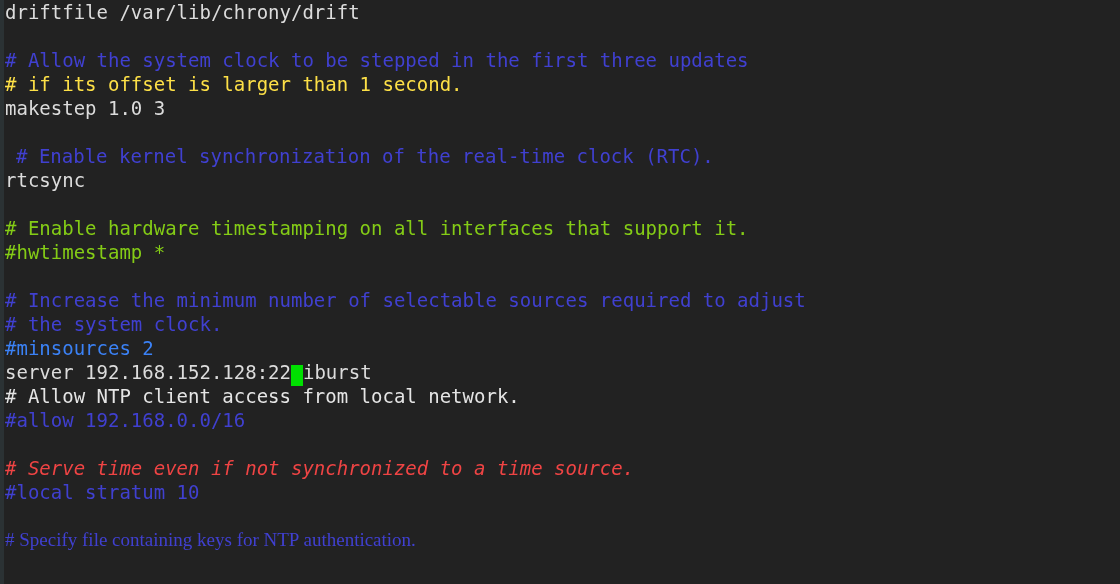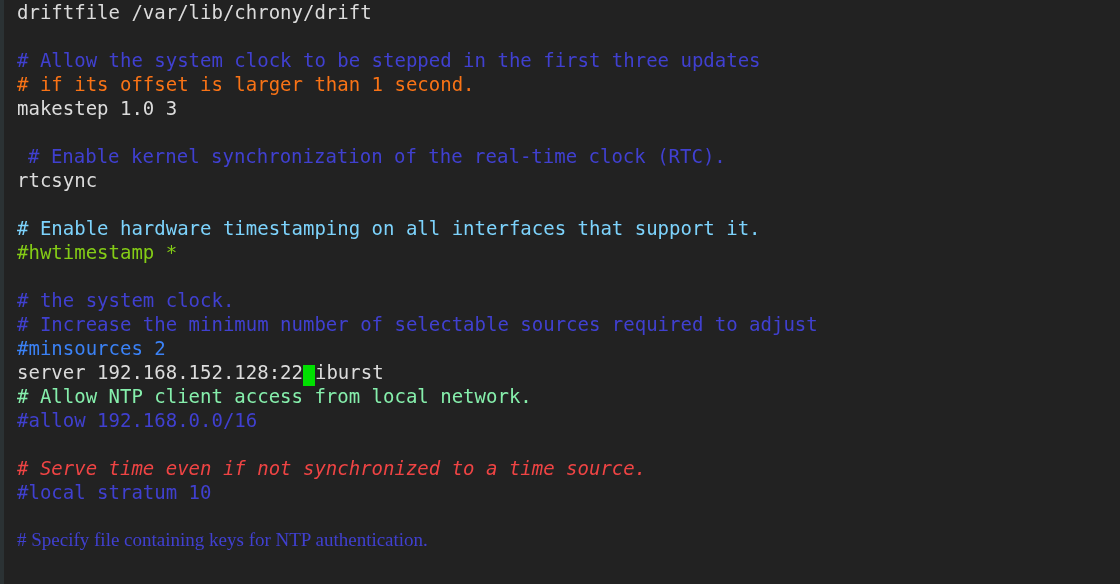--- a/index.html
+++ b/index.html
@@ -29,21 +29,21 @@
     height: 584px;
     background: #2b3234;
     z-index: 3;
   }
   #screen {
     position: absolute;
     left: 0;
     top: 0;
     width: 1120px;
     height: 584px;
-    padding: 0 0 0 17px;
+    padding: 0 0 0 5px;
     box-sizing: border-box;
     z-index: 1;
   }
   .line {
     height: 24px;
     line-height: 24px;
     font-size: 19px;
     letter-spacing: 0px;
     white-space: pre;
     font-family: "DejaVu Sans Mono", "Liberation Mono", monospace;
@@ -78,34 +78,34 @@
 <body style="background: rgb(34, 34, 34);">
 
 <div id="terminal" style="background: rgb(34, 34, 34);">
 
   <div id="left-gutter" style="background: rgb(43, 50, 52);"></div>
 
   <div id="screen">
       <div class="line code" style="color: rgb(220, 220, 220);">driftfile /var/lib/chrony/drift</div>
       <div class="line blank">&nbsp;</div>
       <div class="line comment" style="color: rgb(64, 64, 208);"># Allow the system clock to be stepped in the first three updates</div>
-      <div class="line comment" style="color: #f97316;"># if its offset is larger than 1 second.</div>
+      <div class="line comment" style="color: #fde047;"># if its offset is larger than 1 second.</div>
       <div class="line code" style="color: rgb(220, 220, 220);">makestep 1.0 3</div>
       <div class="line blank">&nbsp;</div>
       <div class="line comment" style="color: rgb(64, 64, 208); margin-left: 11px;"># Enable kernel synchronization of the real-time clock (RTC).</div>
       <div class="line code" style="color: rgb(220, 220, 220);">rtcsync</div>
       <div class="line blank">&nbsp;</div>
-      <div class="line comment" style="color: #7dd3fc;"># Enable hardware timestamping on all interfaces that support it.</div>
+      <div class="line comment" style="color: #84cc16;"># Enable hardware timestamping on all interfaces that support it.</div>
       <div class="line comment" style="color: #84cc16;">#hwtimestamp *</div>
       <div class="line blank">&nbsp;</div>
+      <div class="line comment" style="color: rgb(64, 64, 208);"># Increase the minimum number of selectable sources required to adjust</div>
       <div class="line comment" style="color: rgb(64, 64, 208);"># the system clock.</div>
-      <div class="line comment" style="color: rgb(64, 64, 208);"># Increase the minimum number of selectable sources required to adjust</div>
       <div class="line comment" style="color: #3b82f6;">#minsources 2</div>
       <div class="line cursor-line" style="color: rgb(220, 220, 220);"><span class="seg">server 192.168.152.128:22</span><span class="cursor-block" style="background: rgb(0, 224, 0);"></span><span class="seg">iburst</span></div>
-      <div class="line comment" style="color: #86efac;"># Allow NTP client access from local network.</div>
+      <div class="line comment" style="color: #e5e5e5;"># Allow NTP client access from local network.</div>
       <div class="line comment" style="color: rgb(64, 64, 208);">#allow 192.168.0.0/16</div>
       <div class="line blank">&nbsp;</div>
       <div class="line comment" style="color: #ef4444; font-style: italic;"># Serve time even if not synchronized to a time source.</div>
       <div class="line comment" style="color: rgb(64, 64, 208);">#local stratum 10</div>
       <div class="line blank">&nbsp;</div>
       <div class="line comment" style="color: rgb(64, 64, 208); font-family: Liberation Serif, serif;"># Specify file containing keys for NTP authentication.</div>
     </div>
 
 </div>
 

